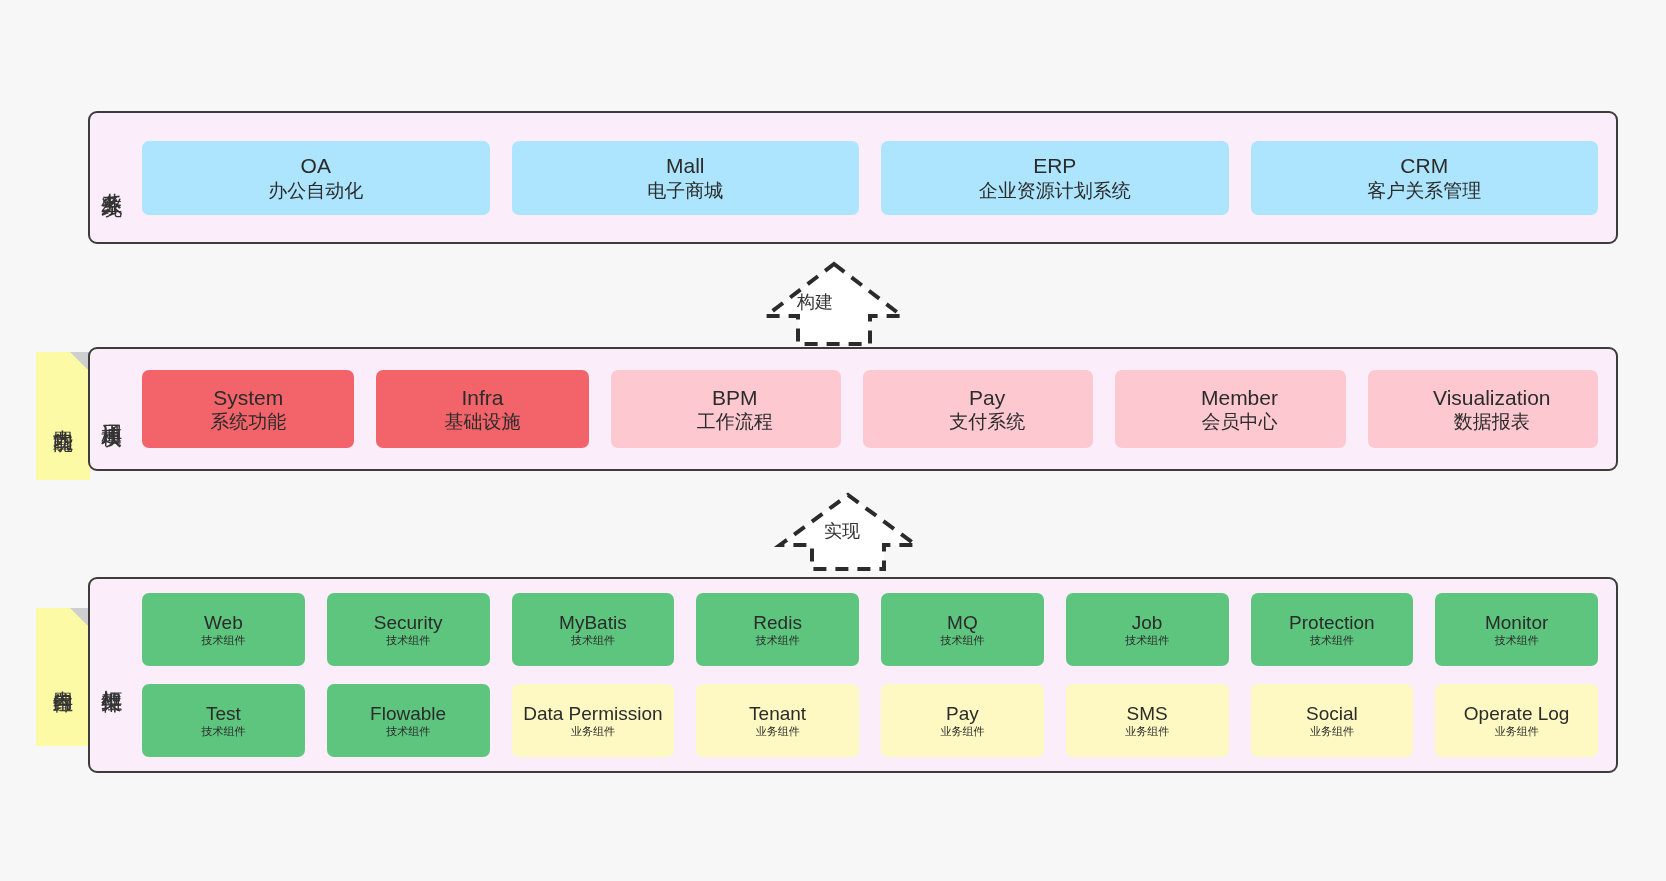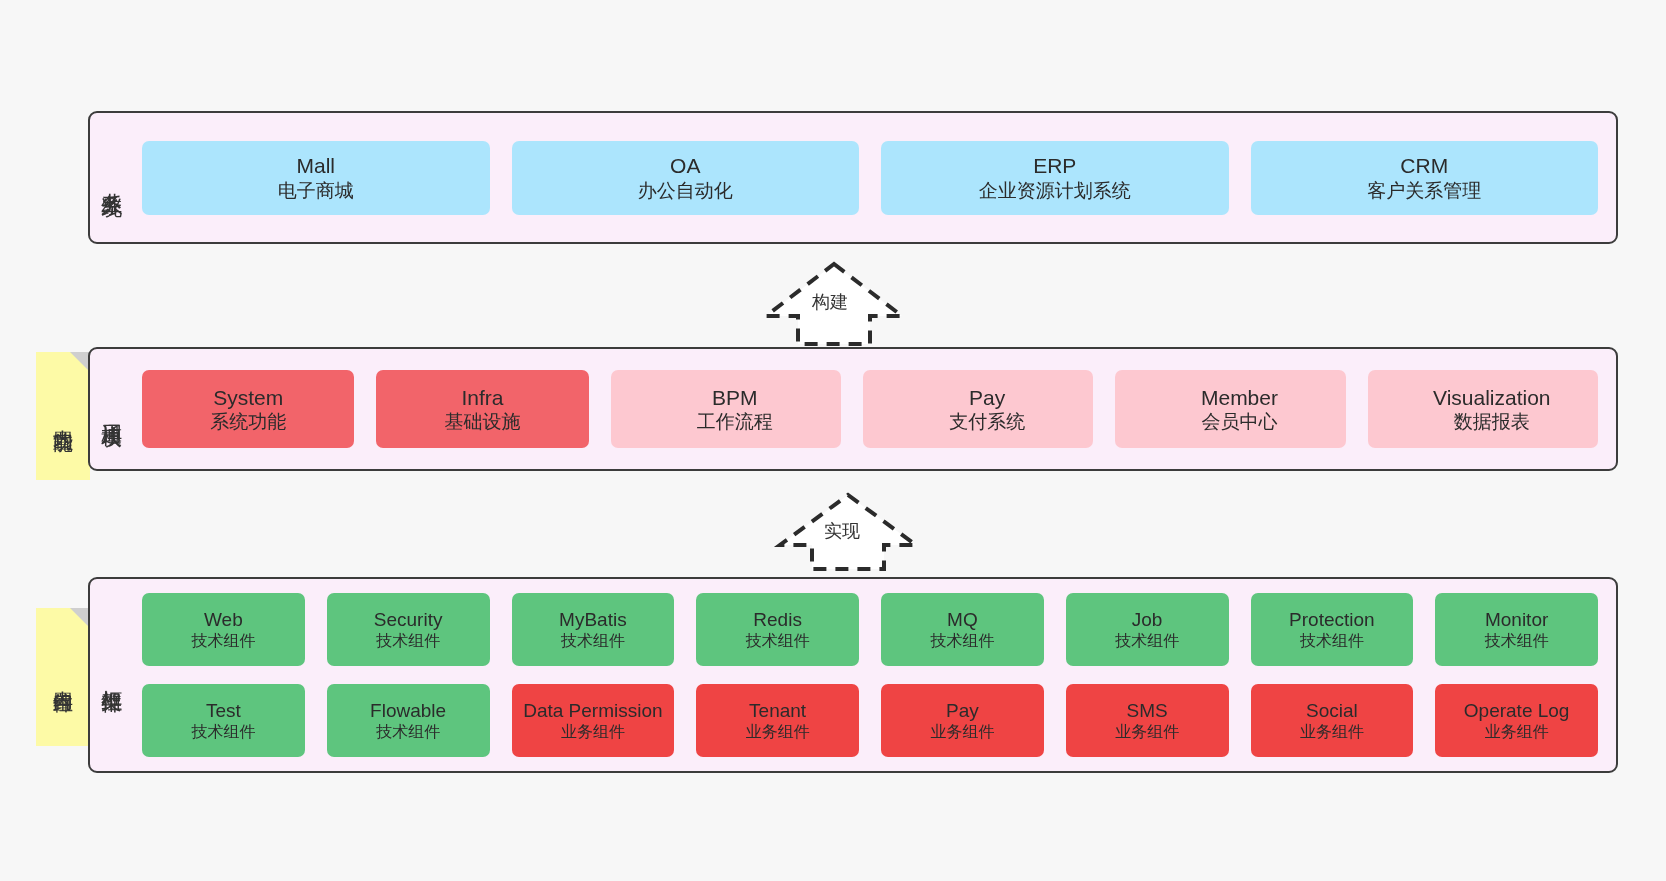--- a/index.html
+++ b/index.html
@@ -63,27 +63,27 @@
     align-items:center;
     justify-content:center;
     text-align:center;
     padding:6px 4px;
     line-height:1.22;
     color:#2b2b2b;
   }
   .node .t-en{font-size:21px;}
   .node .t-cn{font-size:19px;}
   .node.small .t-en{font-size:19px;}
-  .node.small .t-cn{font-size:16px;}
+  .node.small .t-cn{font-size:11px;}
 
   .c-blue{background:#ace5fd;}
   .c-red{background:#f2646a;}
   .c-pink{background:#fdc8d0;padding-left:22px;}
   .c-green{background:#5ec57e;}
-  .c-lgreen{background:#ef4444;}
+  .c-lgreen{background:#fef9c3;}
 
   
   .note{
     position:absolute;
     box-sizing:border-box;
     width:54px;
     background:#fdfaa6;
     display:flex;
     align-items:center;
     justify-content:center;
@@ -118,44 +118,44 @@
 </head>
 <body>
 
 <div class="canvas">
 
   <div class="layer" id="layer-0" style="left:88px; top:111px; width:1530px; height:133px;">
     <div class="layer-title">业务系统</div>
     <div class="layer-body">
       <div class="row cols6" style="height:74px;">
         <div class="node c-blue">
+          <span class="t-en">OA</span>
+          <span class="t-cn">办公自动化</span>
+        </div>
+        <div class="node c-blue">
           <span class="t-en">Mall</span>
           <span class="t-cn">电子商城</span>
-        </div>
-        <div class="node c-blue">
-          <span class="t-en">OA</span>
-          <span class="t-cn">办公自动化</span>
         </div>
         <div class="node c-blue">
           <span class="t-en">ERP</span>
           <span class="t-cn">企业资源计划系统</span>
         </div>
         <div class="node c-blue">
           <span class="t-en">CRM</span>
           <span class="t-cn">客户关系管理</span>
         </div>
       </div>
     </div>
   </div>
 
   <div class="arrow" style="left:752px; top:258px; width:164px; height:90px;">
     <svg width="164" height="90" viewBox="0 0 164 90">
       <path d="M82 6 L150 58 L118 58 L118 86 L46 86 L46 58 L14 58 Z" fill="#ffffff" stroke="#2b2b2b" stroke-width="4" stroke-dasharray="13,9" stroke-linejoin="miter"></path>
     </svg>
-    <span class="lbl" style="left:60px; top:32px;">构建</span>
+    <span class="lbl" style="left:45px; top:32px;">构建</span>
   </div>
 
   <div class="note" style="left:36px; top:352px; width:54px; height:128px;">
     <span class="fold"></span>
     <span>内置功能</span>
   </div>
   <div class="layer" id="layer-1" style="left:88px; top:347px; width:1530px; height:124px;">
     <div class="layer-title">通用模块</div>
     <div class="layer-body">
       <div class="row cols6" style="height:78px;">

